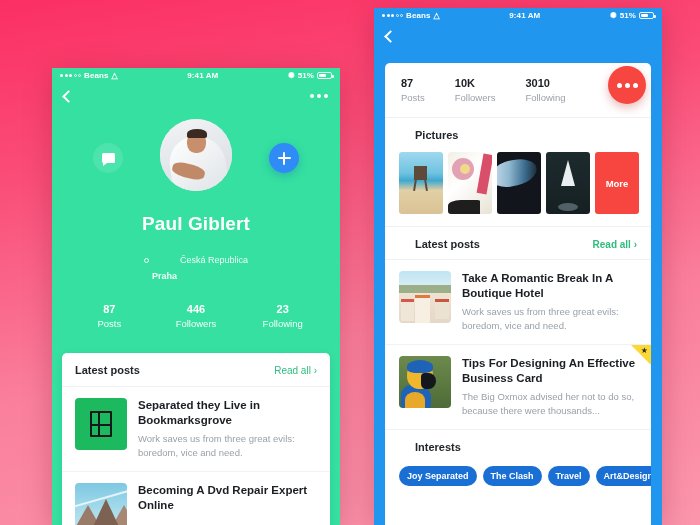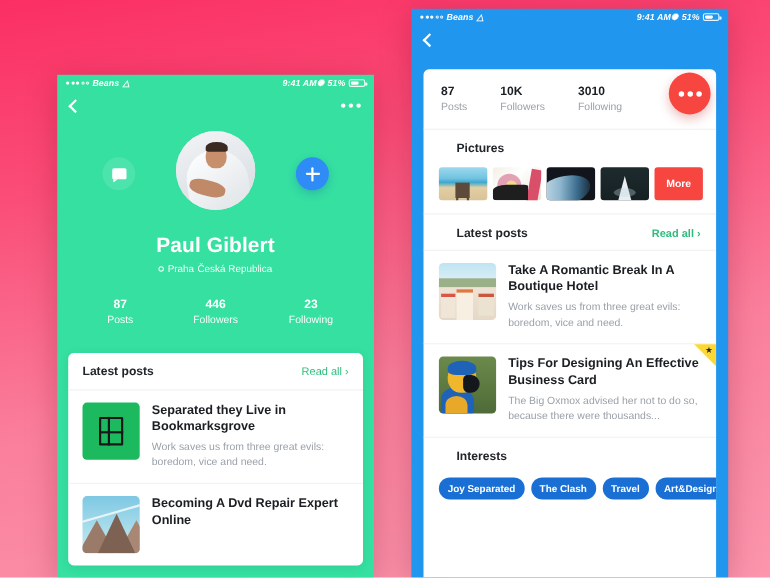--- a/index.html
+++ b/index.html
@@ -19,24 +19,23 @@
 
   .statusbar {
     height: 15px;
     display: flex;
     align-items: center;
     padding: 0 8px;
     color: #ffffff;
     font-size: 8px;
     font-weight: bold;
     letter-spacing: .1px;
-    font-style: italic;
   }
   .sb-left { display: flex; align-items: center; gap: 3px; }
-  .sb-center { flex: 1; text-align: right; }
+  .sb-center { flex: 1; text-align: center; }
   .sb-right { display: flex; align-items: center; gap: 3px; }
   .dots { display: flex; gap: 1.5px; align-items: center; }
   .dots i { width: 3px; height: 3px; border-radius: 50%; background: #fff; display: block; }
   .dots i.hollow { background: transparent; border: 1px solid rgba(255,255,255,.85); width: 3px; height: 3px; }
   .carrier { font-size: 8px; font-weight: bold; }
   .wifi { font-size: 8px; }
   .bt { font-size: 8px; }
   .batt {
     width: 15px; height: 7px; border: 1px solid rgba(255,255,255,.9);
     border-radius: 2px; position: relative; display: inline-block;
@@ -123,21 +122,21 @@
     margin-top: 4px; letter-spacing: .1px;
   }
   .profile-loc {
     text-align: center; color: rgba(255,255,255,.92); font-size: 9px;
     margin-top: 4px; display: flex; align-items: center; justify-content: center; gap: 3px;
   }
   .pin-ic {
     width: 5px; height: 5px; border: 1px solid rgba(255,255,255,.9); border-radius: 50%;
     display: inline-block;
   }
-  .loc-strong { font-weight: normal; }
+  .loc-strong { font-weight: bold; margin-top: 32px; }
 
   .stats {
     display: flex; margin-top: 22px; padding: 0 14px;
   }
   .stat { flex: 1; text-align: center; color: #fff; }
   .stat .num { font-size: 11px; font-weight: bold; }
   .stat .lbl { font-size: 9.5px; margin-top: 3px; color: rgba(255,255,255,.95); }
 
   .card {
     background: #fff;
@@ -207,21 +206,21 @@
   .fab i { width: 5px; height: 5px; border-radius: 50%; background: #fff; display: block; }
 
   .r-stats { display: flex; padding: 14px 16px 14px 16px; gap: 30px; border-bottom: 1px solid #eef0f2; }
   .r-stat .num { font-size: 11px; font-weight: bold; color: #1b1e23; }
   .r-stat .lbl { font-size: 9.5px; color: #9aa1a9; margin-top: 3px; }
 
   .sec-head { padding: 11px 14px 9px 30px; font-size: 11px; font-weight: bold; color: #22262b; }
   .sec-head.with-link { display: flex; align-items: center; justify-content: space-between; border-top: 1px solid #eef0f2; border-bottom: 1px solid #eef0f2; }
 
   .pics { display: flex; gap: 5px; padding: 2px 14px 12px 14px; }
-  .pic { width: 44px; height: 30px; border-radius: 3px; overflow: hidden; position: relative; flex: 0 0 44px; cursor: pointer; }
+  .pic { width: 44px; height: 62px; border-radius: 3px; overflow: hidden; position: relative; flex: 0 0 44px; cursor: pointer; }
   .pic.more { background: #f7453f; display: flex; align-items: center; justify-content: center; color: #fff; font-size: 9.5px; font-weight: bold; }
 
   .pic.beach { background: linear-gradient(180deg,#9fd8ef 0%, #6fc3e0 34%, #3fa8cf 46%, #e2cfa4 62%, #d9c296 100%); }
   .pic.beach .tower { position: absolute; left: 15px; top: 14px; width: 13px; height: 14px; background: #5d4a3a; }
   .pic.beach .legl { position: absolute; left: 15px; top: 27px; width: 2px; height: 12px; background: #5d4a3a; transform: rotate(9deg); }
   .pic.beach .legr { position: absolute; left: 26px; top: 27px; width: 2px; height: 12px; background: #5d4a3a; transform: rotate(-9deg); }
 
   .pic.graffiti { background: linear-gradient(135deg,#f2efe4 0%,#ffffff 40%,#e8e3d6 100%); }
   .pic.graffiti .g1 { position: absolute; left: 4px; top: 6px; width: 22px; height: 22px; border-radius: 50%; background: #e3a1b4; }
   .pic.graffiti .g2 { position: absolute; right: 2px; top: 2px; width: 10px; height: 40px; background: #d94f6a; transform: rotate(10deg); }

